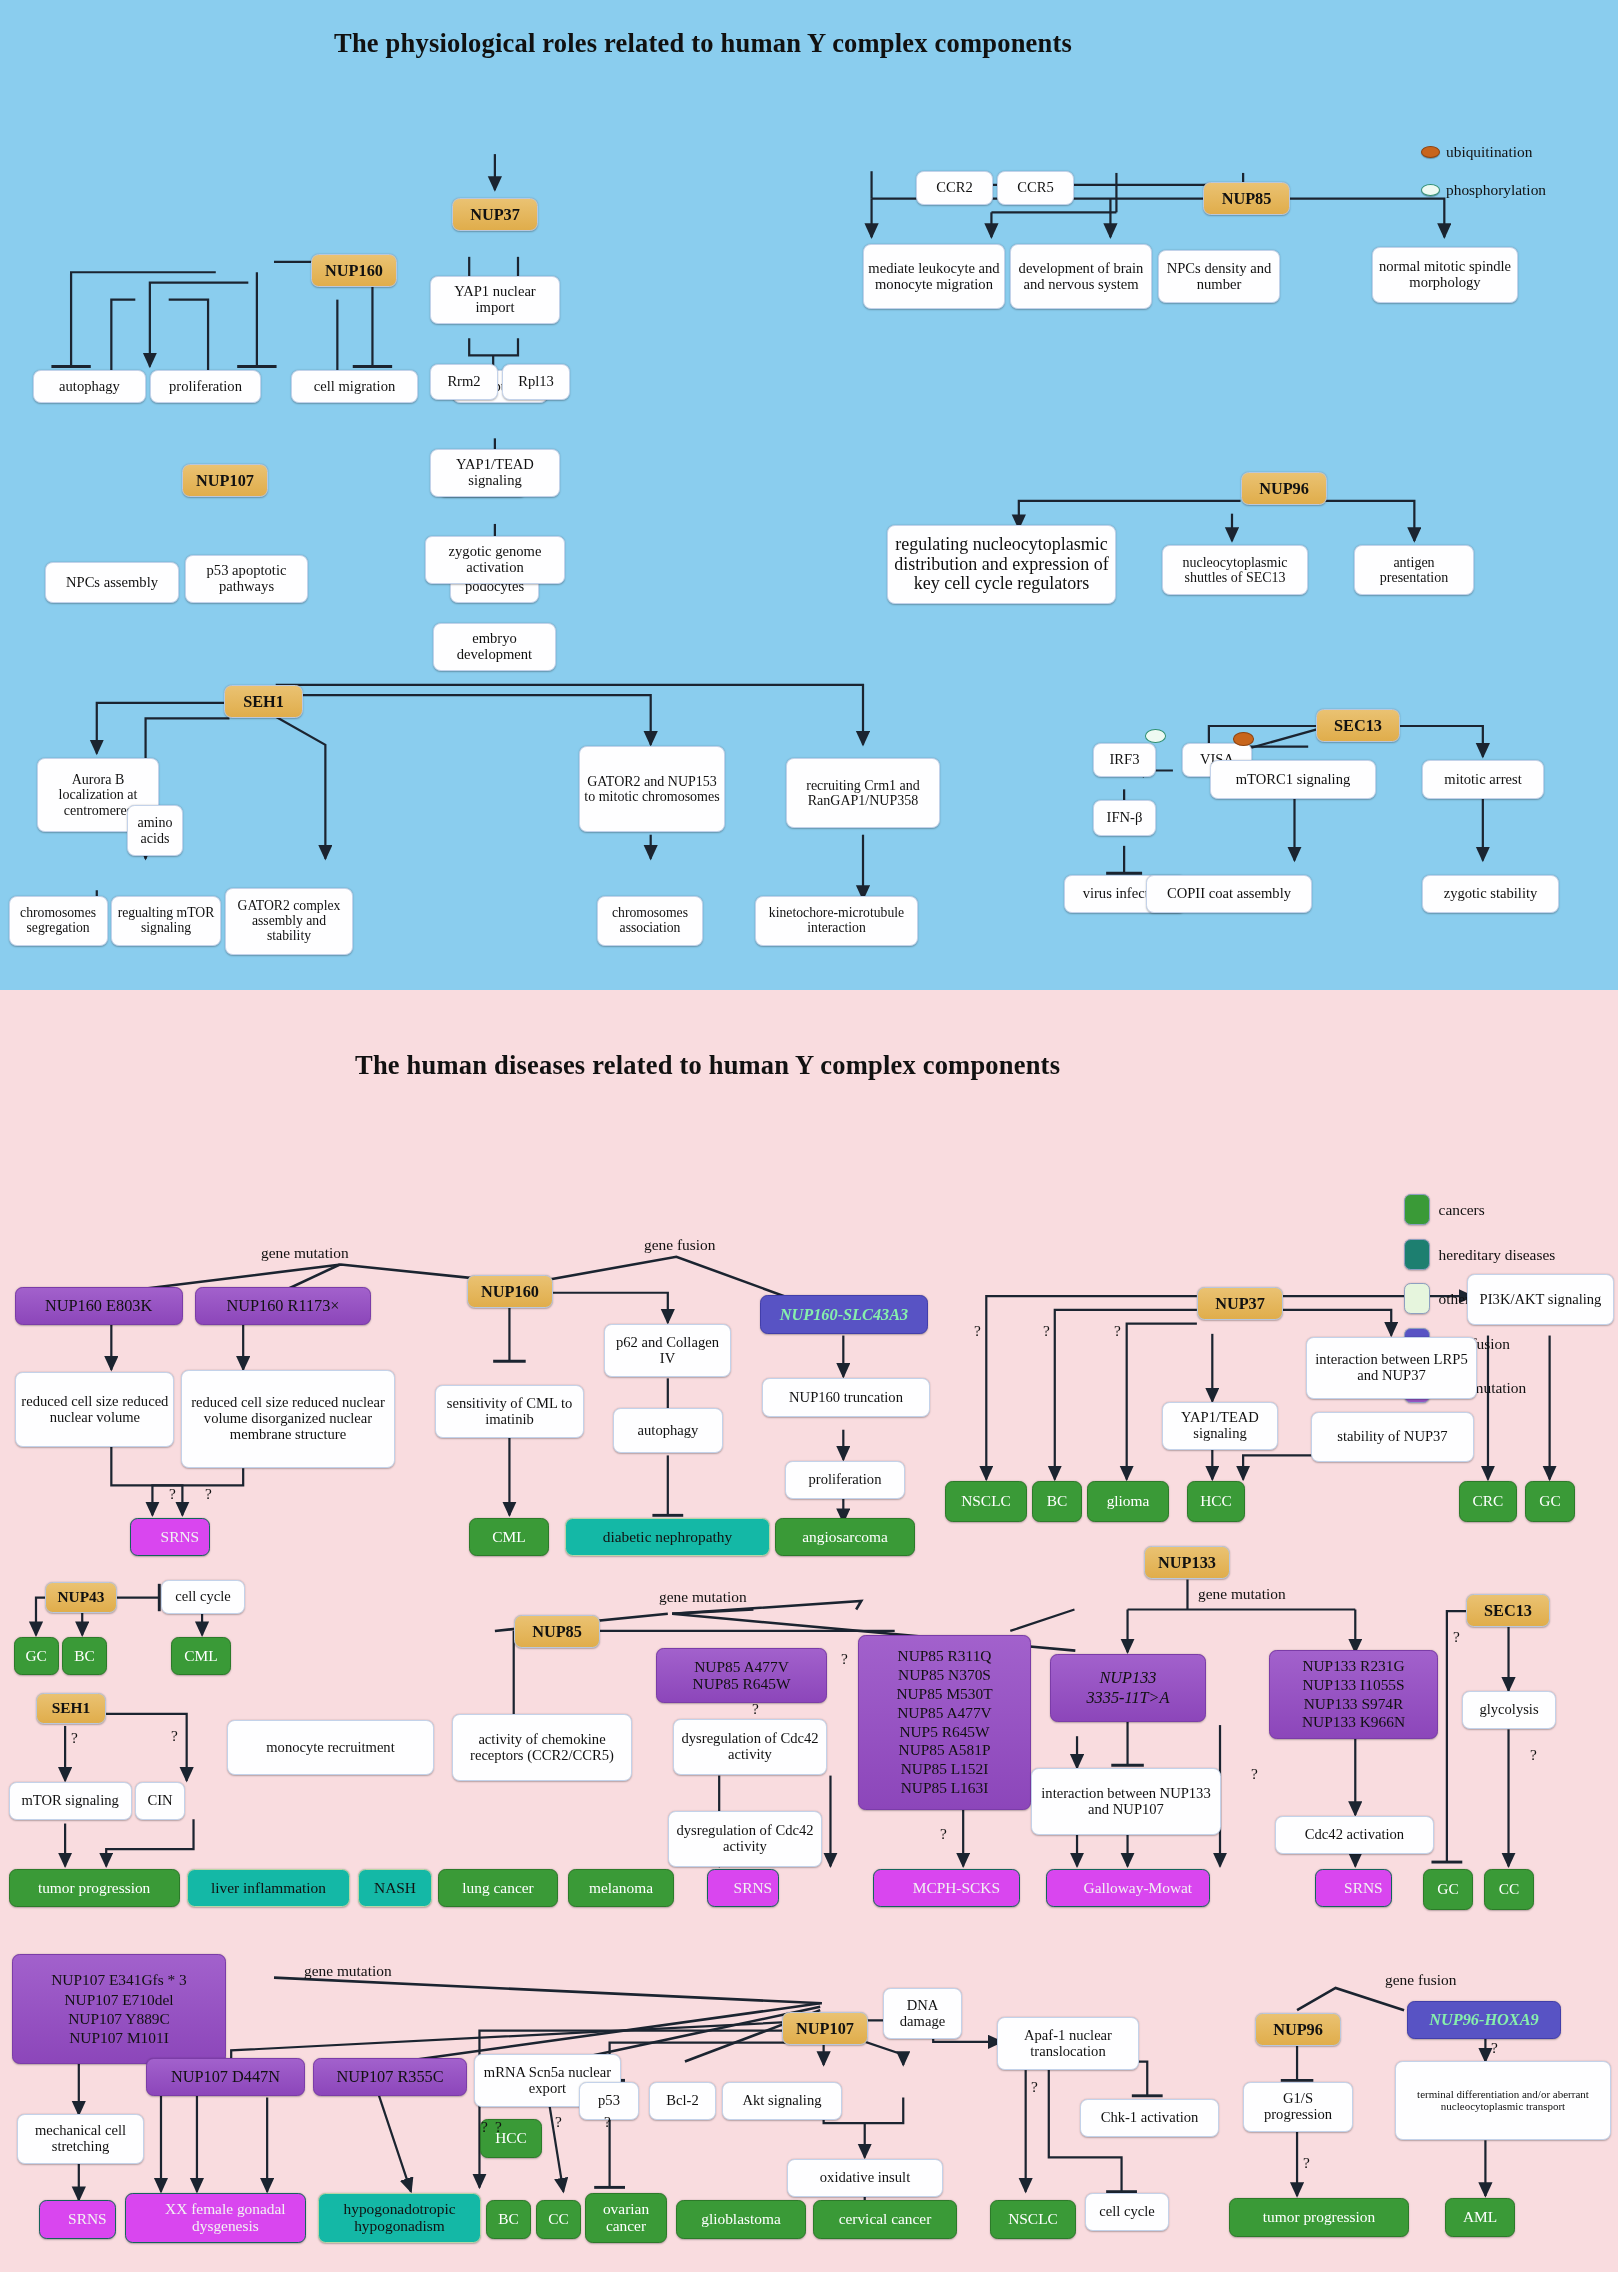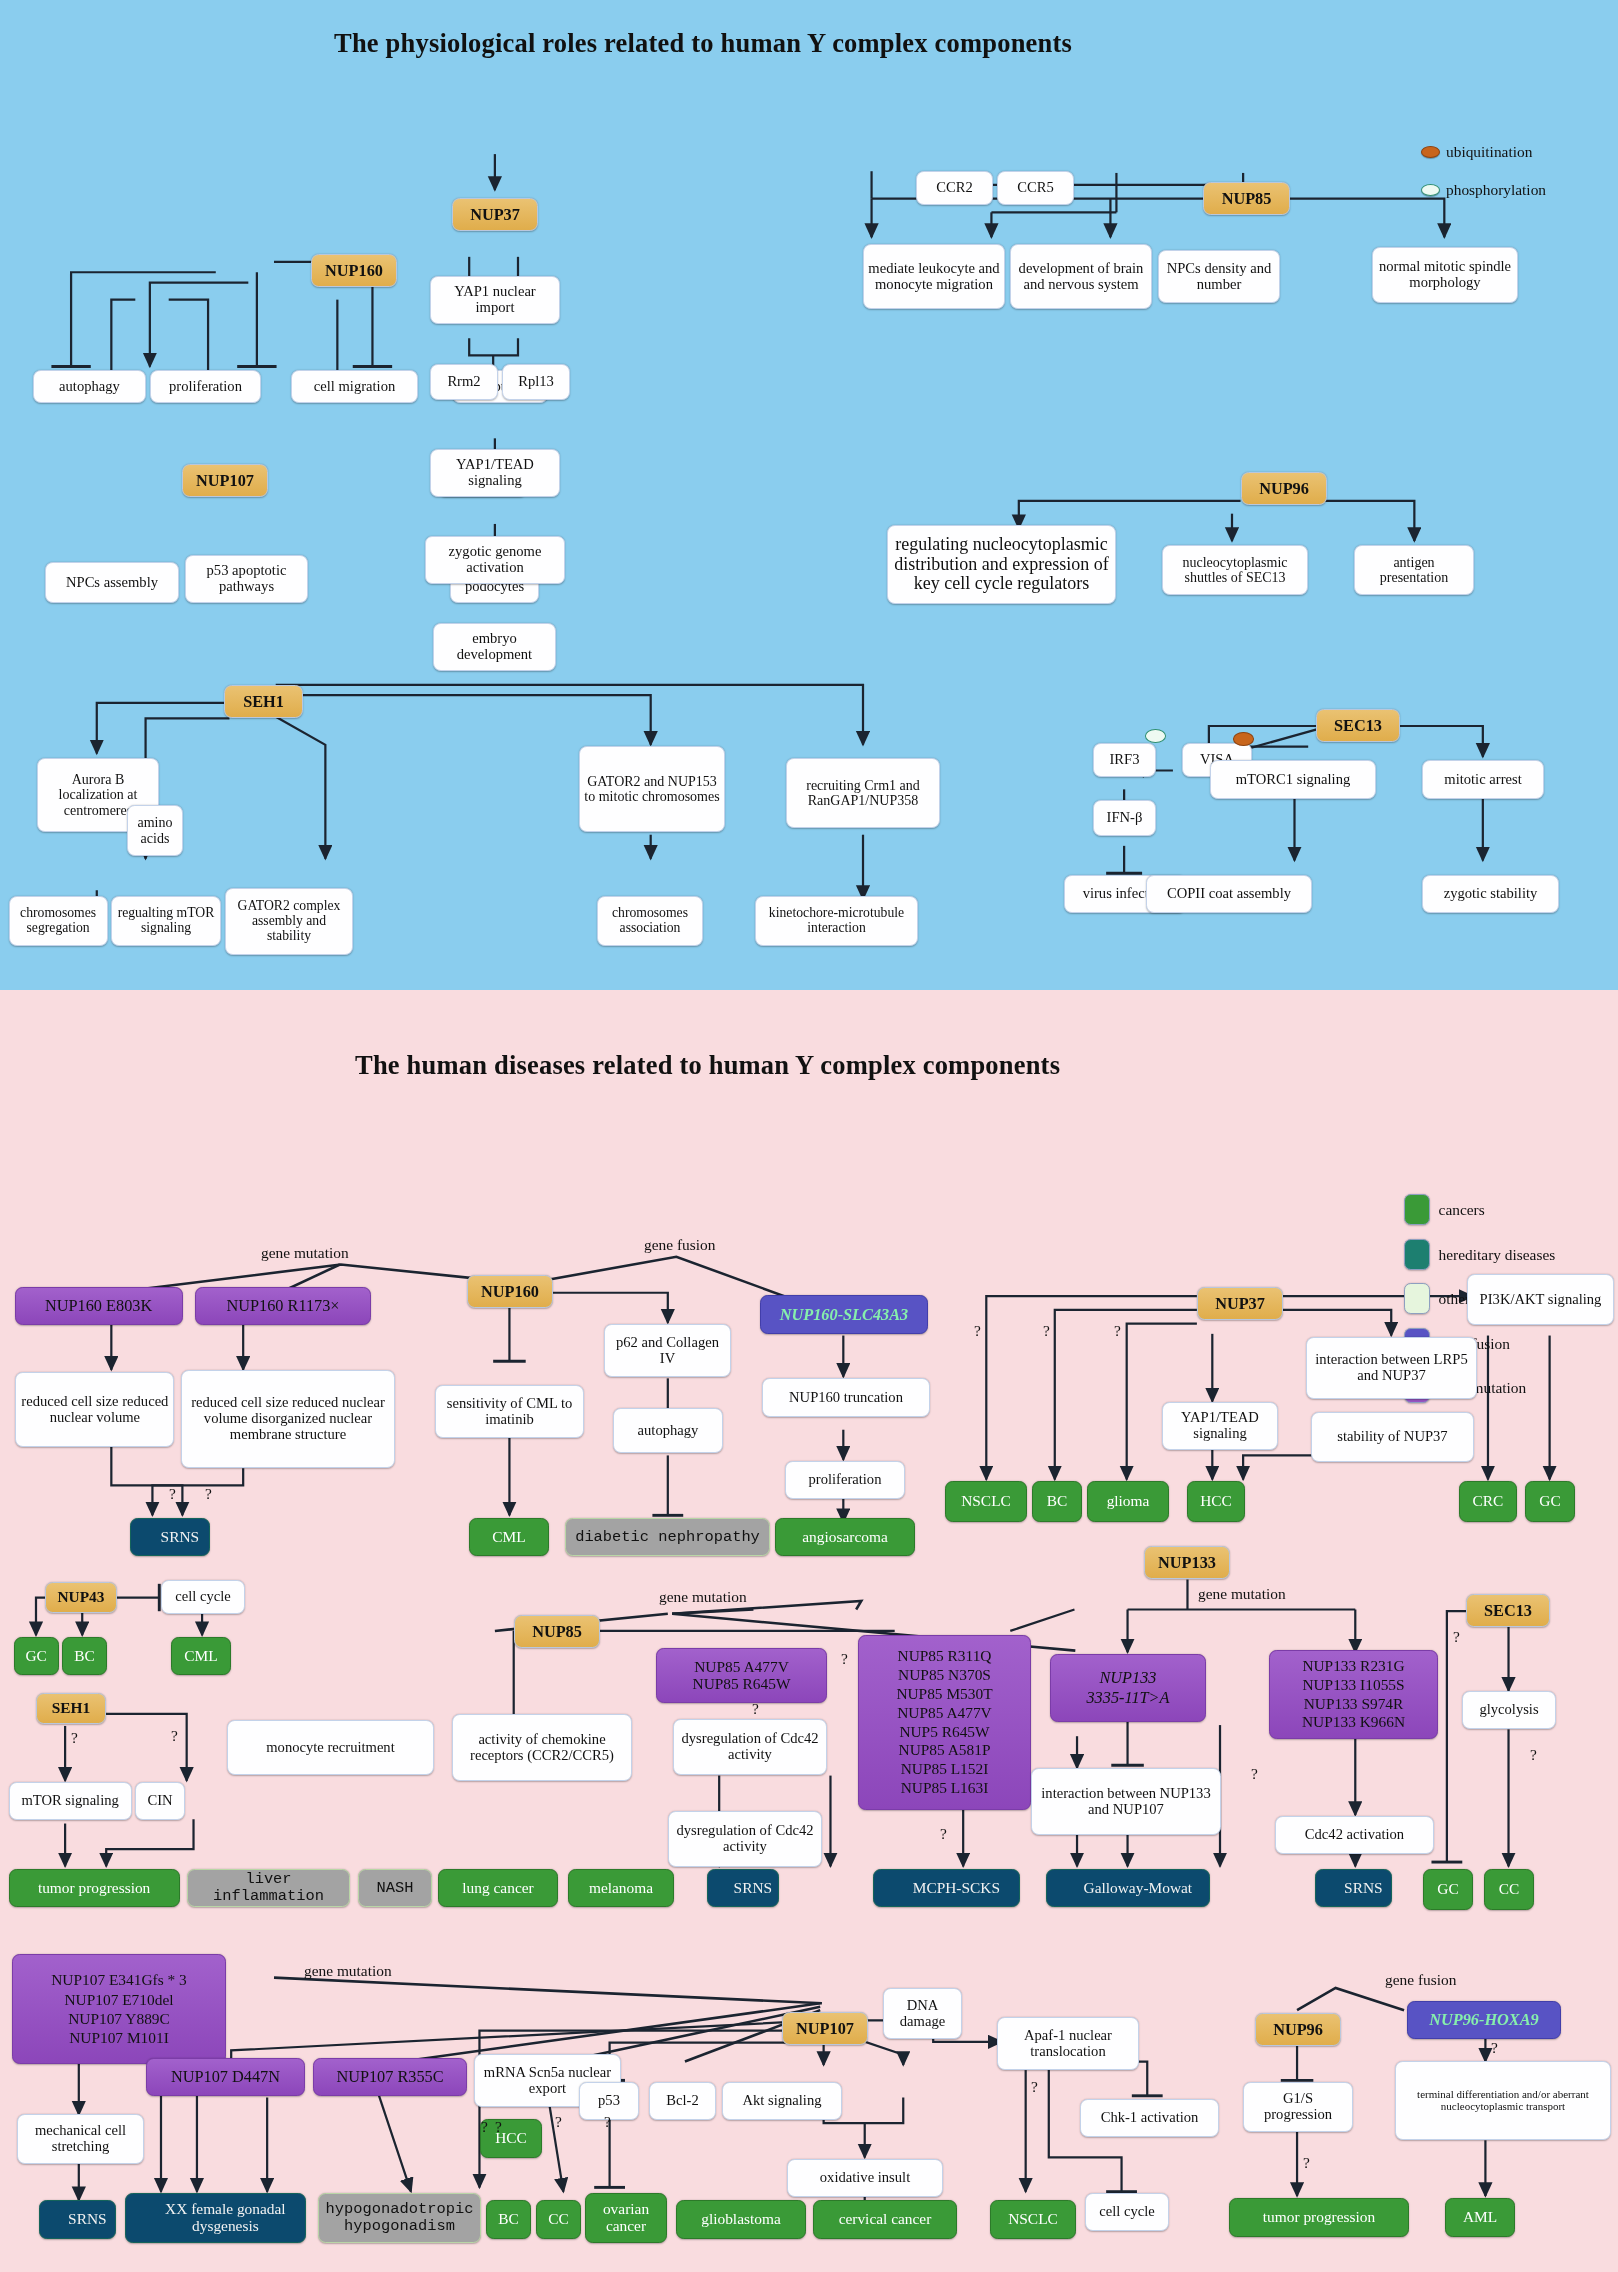--- a/index.html
+++ b/index.html
@@ -31,22 +31,22 @@
     display:flex; align-items:center; justify-content:center;
     text-align:center; line-height:1.08;
     padding:1.7px 4.3px;
     font-size:14.6px; color:#111;
     box-shadow:0 0.9px 1.7px rgba(0,0,0,.28);
   }
   .n-white { background:#fefeff; border:1.3px solid #c3d2ea; }
   .n-nup   { background:#e7b85c; border:1.3px solid #b9c7dd; font-weight:bold; font-size:16.3px;
              background-image:linear-gradient(#eac272,#e0ad4b); }
   .n-cancer{ background:#3a9a37; border:1.3px solid #2c7a29; color:#fff; }
-  .n-hered { background:#0c4a6e; border:1.3px solid #14645a; color:#f2f2f2;padding-left:24px; }
-  .n-other { background:#a3a3a3; border:1.3px solid #b9d6a6; color:#111;font-family:Liberation Mono, monospace; }
+  .n-hered { background:#d946ef; border:1.3px solid #14645a; color:#f2f2f2;padding-left:24px; }
+  .n-other { background:#14b8a6; border:1.3px solid #b9d6a6; color:#111; }
   .n-fusion{ background:#5853c4; border:1.3px solid #423eaa; color:#86efac; font-style:italic; font-weight:bold; }
   .n-mut   { background:#9855c4; border:1.3px solid #7b3ca8; color:#111;
              background-image:linear-gradient(#a261cc,#8c46ba); }
 
   .lbl {
     position:absolute; font-size:15.4px; color:#111; white-space:nowrap;
   }
   .qm { position:absolute; font-size:15.4px; color:#111; }
 
   svg.edges {

